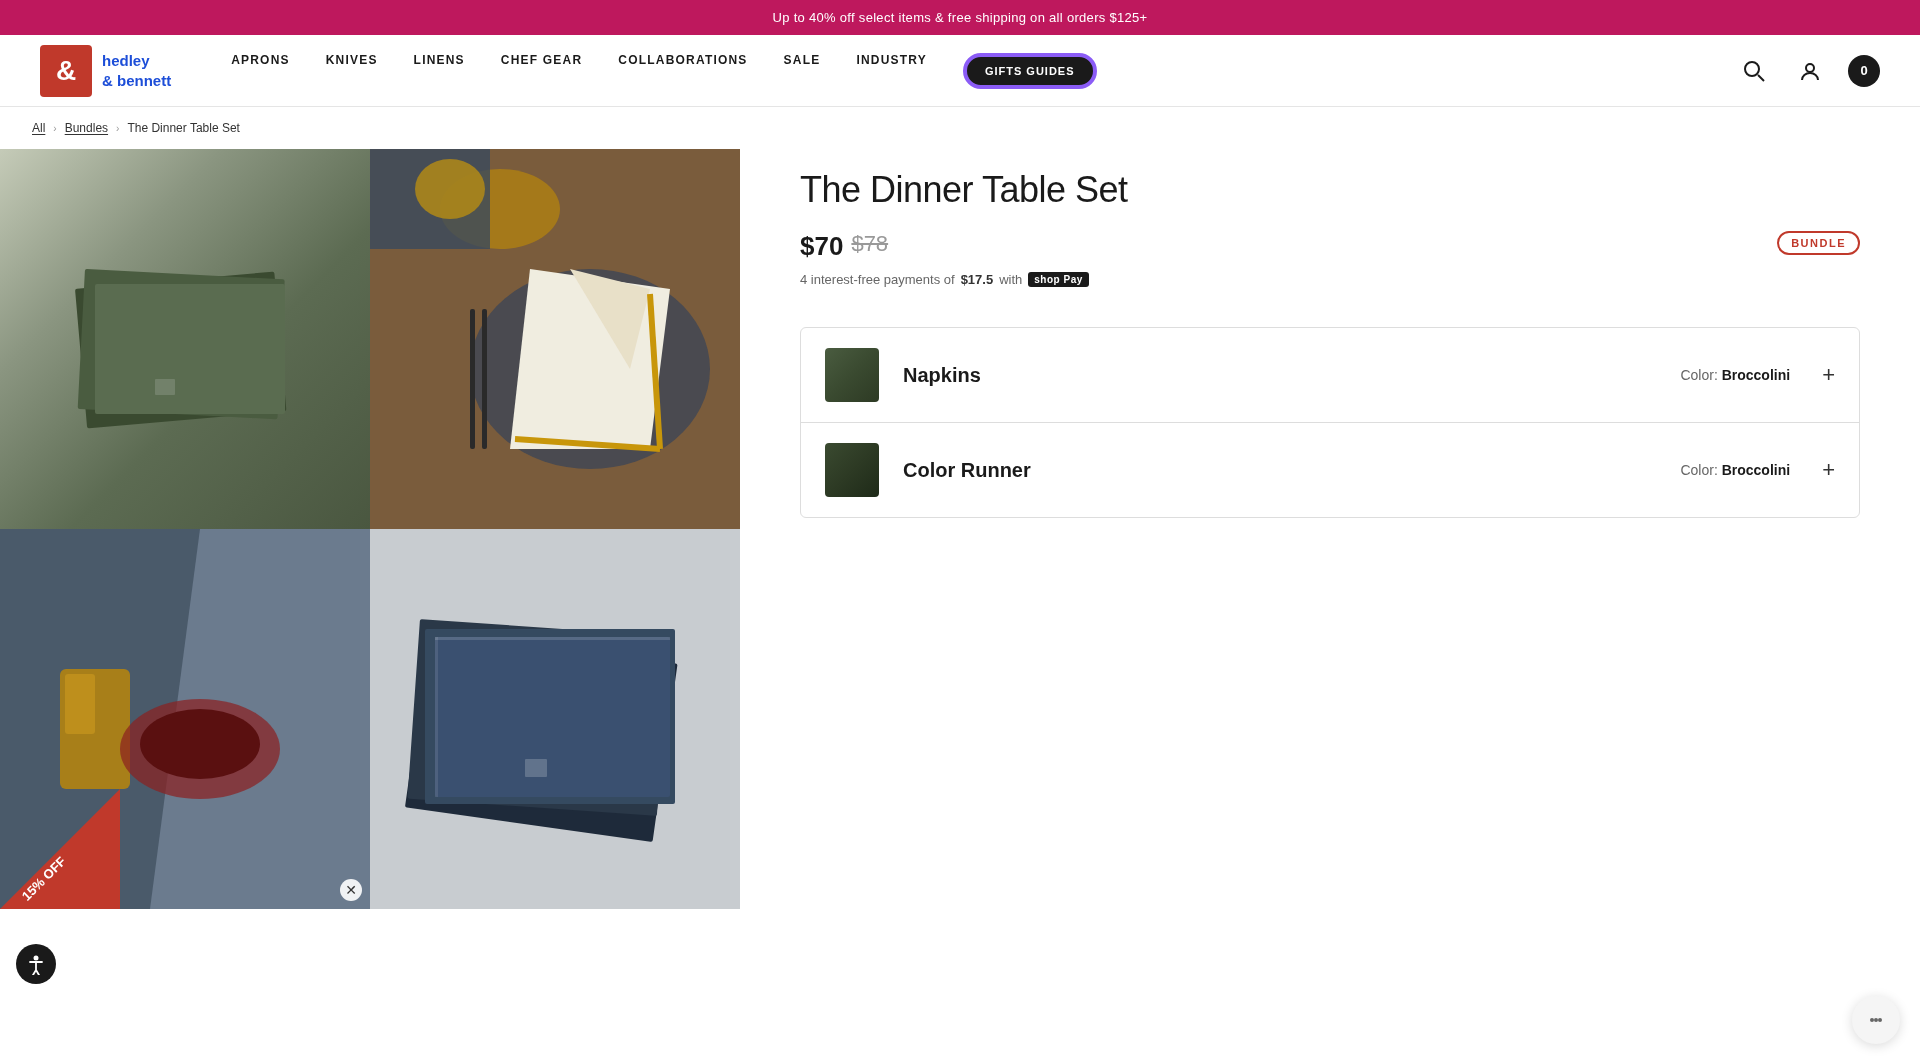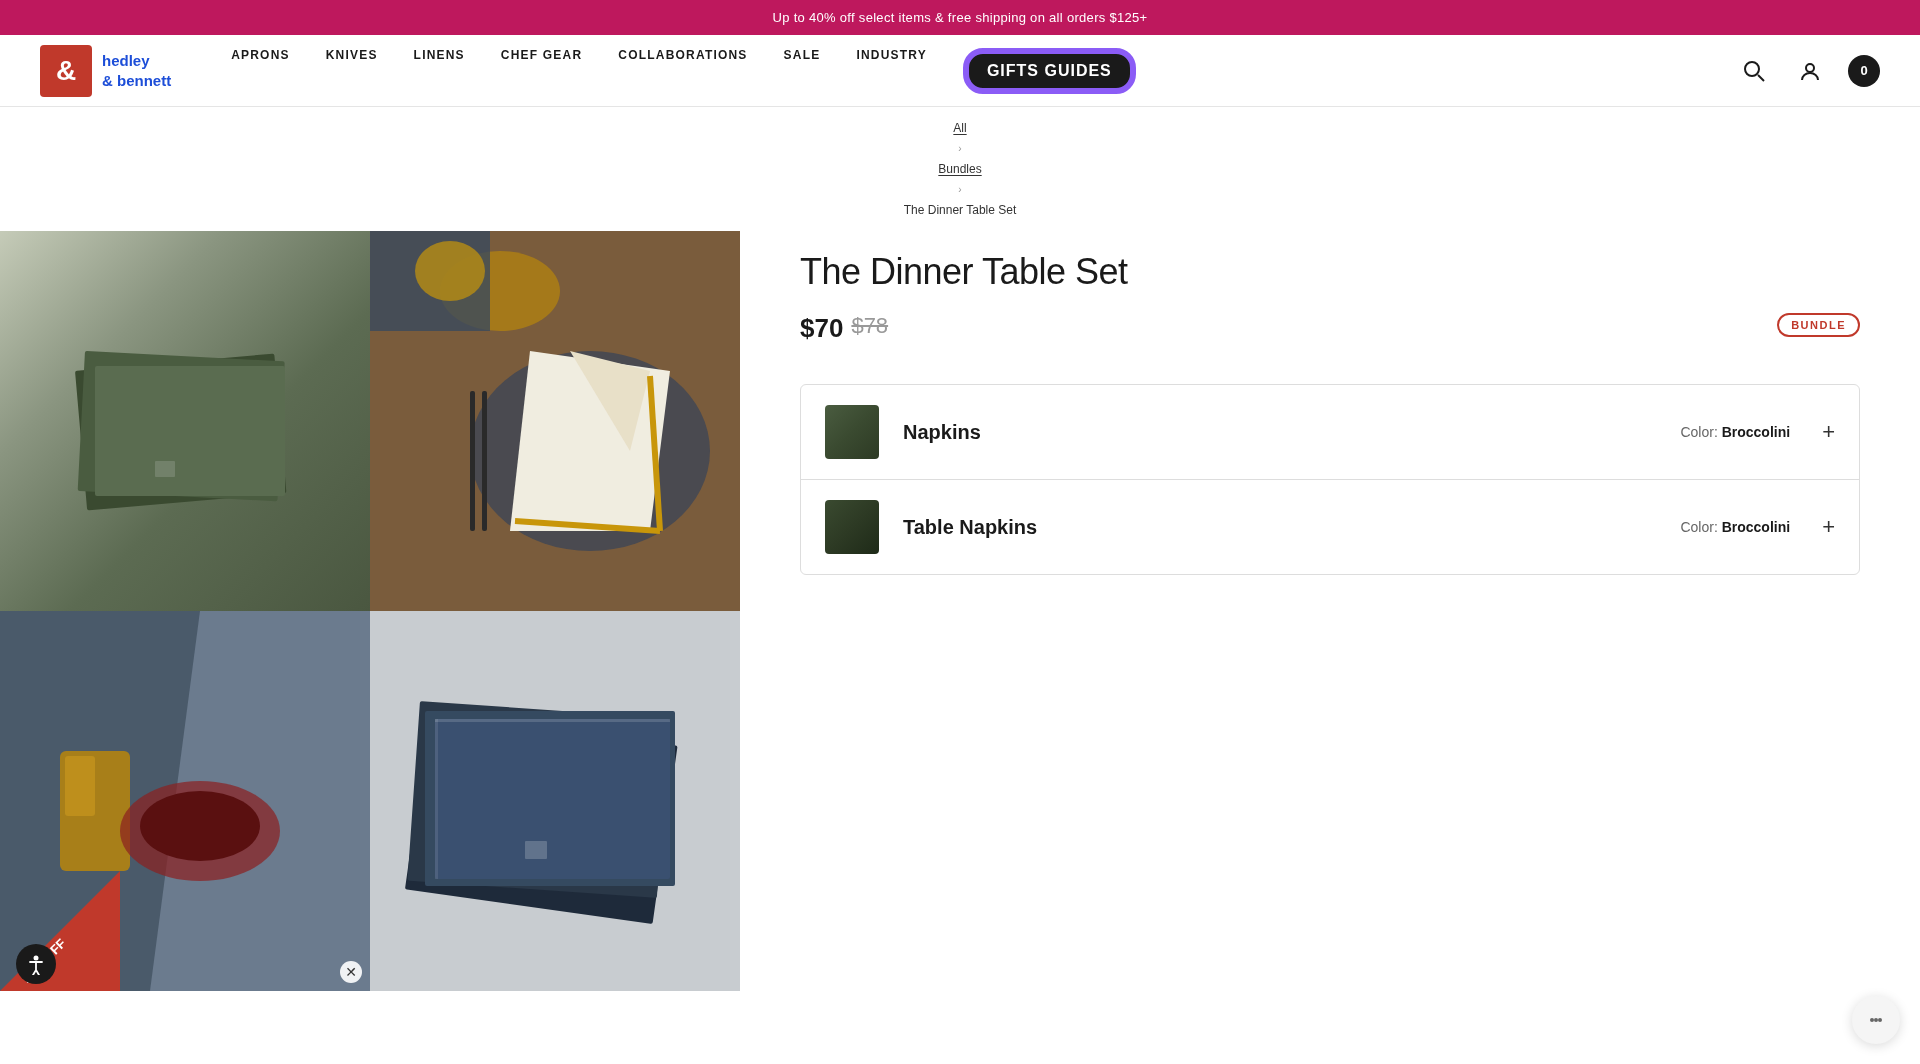--- a/index.html
+++ b/index.html
@@ -66,24 +66,24 @@
       letter-spacing: 1.2px;
       text-transform: uppercase;
       color: #1a1a1a;
       text-decoration: none;
       cursor: pointer;
     }
 
     .gifts-btn {
       background: #1a1a1a;
       color: #fff;
-      border: 6px solid #8b5cf6;
+      border: 4px solid #8b5cf6;
       border-radius: 20px;
       padding: 8px 18px;
-      font-size: 16px;
+      font-size: 11px;
       font-weight: 700;
       letter-spacing: 1px;
       text-transform: uppercase;
       cursor: pointer;
     }
 
     .header-icons {
       display: flex;
       align-items: center;
       gap: 20px;
@@ -117,21 +117,20 @@
     }
 
     
     .breadcrumb {
       display: flex;
       align-items: center;
       gap: 8px;
       padding: 14px 32px;
       font-size: 12px;
       color: #666;
-      flex-direction: column;
     }
 
     .breadcrumb a {
       color: #333;
       text-decoration: underline;
       text-underline-offset: 2px;
     }
 
     .breadcrumb-sep {
       color: #999;
@@ -566,35 +565,41 @@
 
   <div class="product-info">
     <h1 class="product-title">The Dinner Table Set</h1>
 
     <div class="price-row">
       <span class="price-current">$70</span>
       <span class="price-original">$78</span>
       <span class="bundle-badge">BUNDLE</span>
     </div>
 
+    <div class="shop-pay-row">
+      <span>4 interest-free payments of</span>
+      <span class="shop-pay-amount">$17.5</span>
+      <span>with</span>
+      <span class="shop-pay-logo">shop Pay</span>
+    </div>
 
     <div class="bundle-items">
 
       <div class="bundle-item">
         <div class="item-thumbnail napkin-thumb"></div>
         <span class="item-name">Napkins</span>
         <span class="item-color">
           <span>Color:</span>&nbsp;<strong>Broccolini</strong>
         </span>
         <span class="item-expand">+</span>
       </div>
 
       <div class="bundle-item">
         <div class="item-thumbnail runner-thumb"></div>
-        <span class="item-name">Table Napkins</span>
+        <span class="item-name">Color Runner</span>
         <span class="item-color">
           <span>Color:</span>&nbsp;<strong>Broccolini</strong>
         </span>
         <span class="item-expand">+</span>
       </div>
 
     </div>
   </div>
 </div>
 

